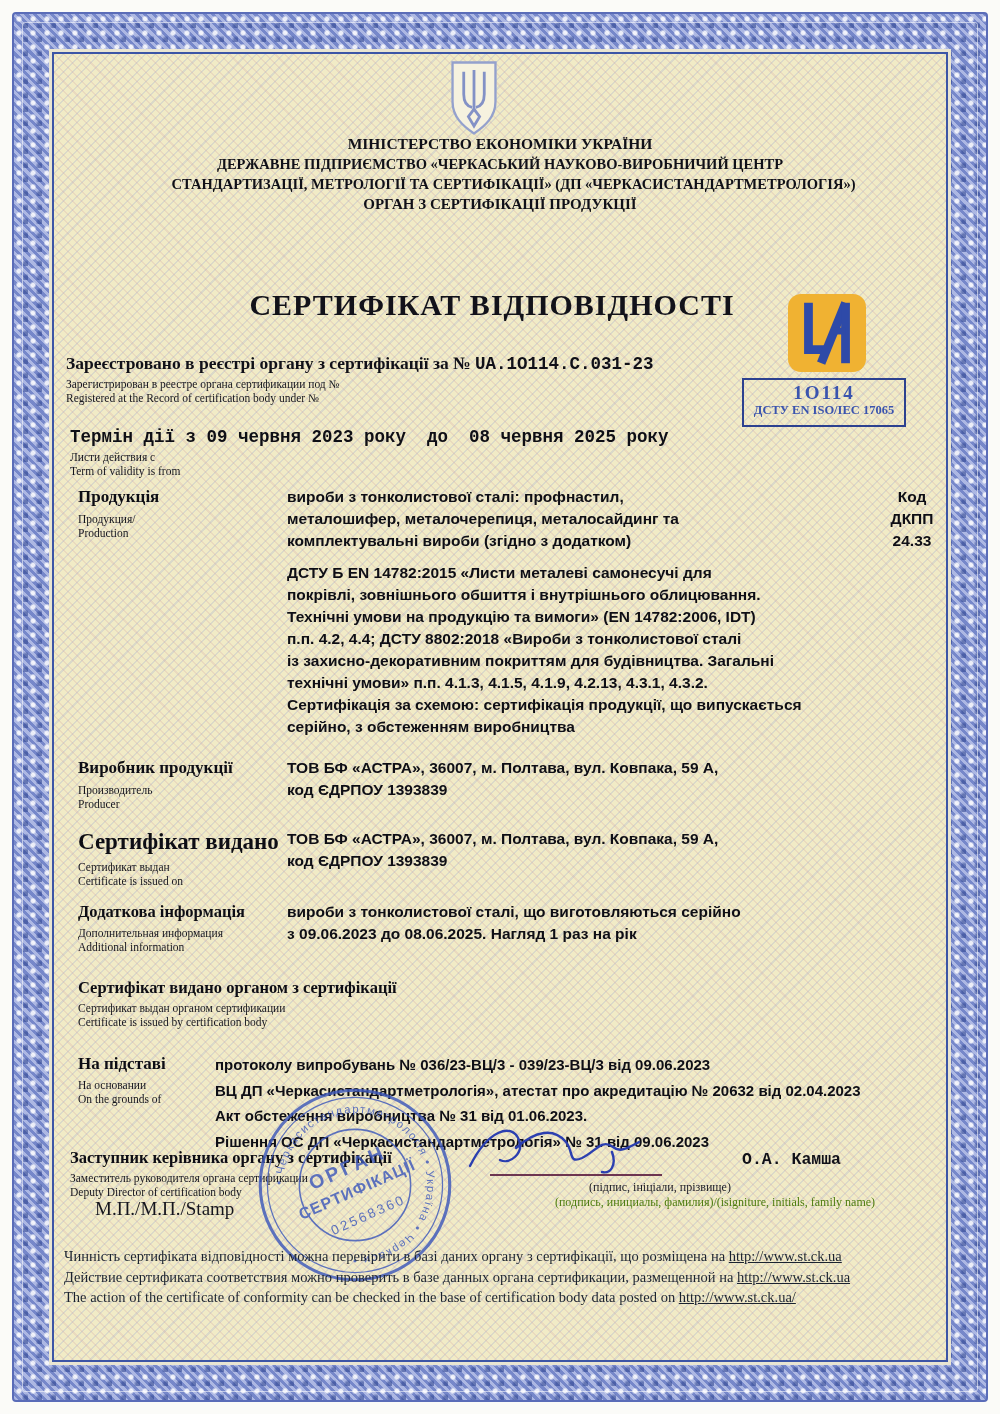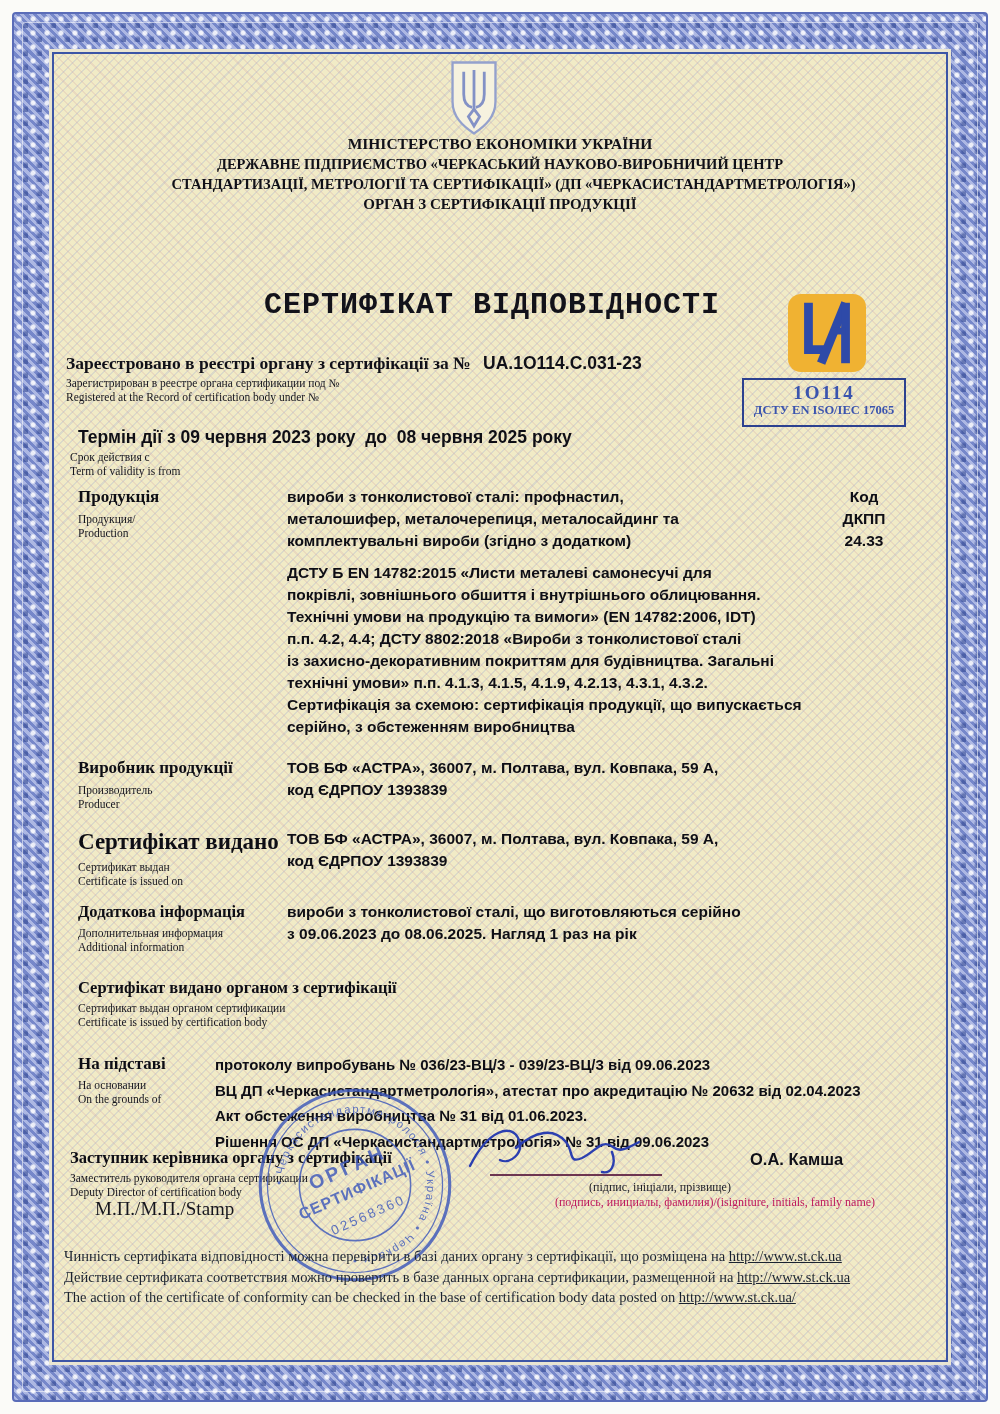--- a/index.html
+++ b/index.html
@@ -16,21 +16,21 @@
   .frame::after{content:"";position:absolute;inset:8px;border:1px solid rgba(255,255,255,0.55);border-radius:3px;}
   
   .sheet{position:absolute;inset:52px;background-color:#f1ebc6;
     background-image:
       repeating-linear-gradient(45deg, rgba(205,150,160,0.20) 0 1.5px, transparent 1.5px 6.5px),
       repeating-linear-gradient(-45deg, rgba(140,155,210,0.22) 0 1.5px, transparent 1.5px 6.5px);
     border:2px solid #3c55a6;box-shadow:0 0 0 3px #e9e5d2;}
   .abs{position:absolute;}
   .ctr{text-align:center;}
   .ser{font-family:"Liberation Serif",serif;}
-  .sans{font-family:Liberation Sans, sans-serif;padding-left:8px;}
+  .sans{font-family:Liberation Mono, monospace;}
   .hline{font-weight:bold;color:#101018;line-height:20px;}
   .lbl{font-family:"Liberation Serif",serif;font-weight:bold;color:#0d0d14;}
   .sub{font-family:"Liberation Serif",serif;font-size:11.5px;line-height:13.5px;color:#16161e;}
   .val{font-family:"Liberation Sans",sans-serif;font-weight:bold;font-size:15.5px;
        line-height:22px;color:#0e0e15;white-space:pre-line;}
   .footline{font-size:14.5px;line-height:20.5px;color:#1b2330;white-space:nowrap;}
   .url{text-decoration:underline;}
   .accbox{border:2px solid #2c418f;color:#3a54ae;text-align:center;}
   .sigline{height:2px;background:#6d3550;}
 </style>
@@ -52,21 +52,21 @@
   </svg>
 
   <div class="abs ctr" style="left:0;top:134px;width:1000px;">
     <div class="hline ser" style="font-size:15.5px;">МІНІСТЕРСТВО ЕКОНОМІКИ УКРАЇНИ</div>
     <div class="hline ser" style="font-size:14.5px;">ДЕРЖАВНЕ ПІДПРИЄМСТВО «ЧЕРКАСЬКИЙ НАУКОВО-ВИРОБНИЧИЙ ЦЕНТР</div>
     <div class="hline ser" style="font-size:14.5px;padding-left:27px;">СТАНДАРТИЗАЦІЇ, МЕТРОЛОГІЇ ТА СЕРТИФІКАЦІЇ» (ДП «ЧЕРКАСИСТАНДАРТМЕТРОЛОГІЯ»)</div>
     <div class="hline ser" style="font-size:15px;">ОРГАН З СЕРТИФІКАЦІЇ ПРОДУКЦІЇ</div>
   </div>
 
   <div class="abs ctr" style="left:0;top:288px;width:984px;">
-    <div class="ser" style="font-size:30px;font-weight:bold;letter-spacing:1px;color:#12121a;font-family:Liberation Mono, monospace;">СЕРТИФІКАТ ВІДПОВІДНОСТІ</div>
+    <div class="ser" style="font-size:30px;font-weight:bold;letter-spacing:1px;color:#12121a;">СЕРТИФІКАТ ВІДПОВІДНОСТІ</div>
   </div>
 
   <div class="abs" style="left:788px;top:294px;width:78px;height:78px;background:#f0b232;border-radius:13px;">
     <svg width="78" height="78" viewBox="0 0 80 80">
       <g stroke="#2e4aa8" stroke-width="9" fill="none">
         <path d="M21,9 V57 H41"></path>
         <path d="M34,71 L59,9"></path>
         <path d="M59,9 V71"></path>
         <path d="M47,38 H59" stroke-width="7"></path>
       </g>
@@ -79,33 +79,33 @@
   </div>
 
   <div class="abs" style="left:66px;top:352px;width:720px;">
     <div style="font-size:17.5px;font-weight:bold;color:#101018;line-height:22px;"><span class="ser">Зареєстровано в реєстрі органу з сертифікації за №</span>&nbsp;<span class="sans">UA.1О114.C.031-23</span></div>
     <div class="sub" style="margin-top:3px;">Зарегистрирован в реестре органа сертификации под №</div>
     <div class="sub">Registered at the Record of certification body under №</div>
   </div>
 
   <div class="abs" style="left:70px;top:426px;width:720px;">
     <div class="sans" style="font-size:17.5px;font-weight:bold;color:#0e0e15;line-height:22px;white-space:pre;">Термін дії з 09 червня 2023 року  до  08 червня 2025 року</div>
-    <div class="sub" style="margin-top:3px;">Срок действия с</div>
+    <div class="sub" style="margin-top:3px;">Листи действия с</div>
     <div class="sub">Term of validity is from</div>
   </div>
 
   <div class="abs" style="left:78px;top:487px;width:200px;">
     <div class="lbl" style="font-size:17px;">Продукція</div>
     <div class="sub" style="margin-top:6px;">Продукция/</div>
     <div class="sub">Production</div>
   </div>
   <div class="abs val" style="left:287px;top:486px;width:545px;">вироби з тонколистової сталі: профнастил,
 металошифер, металочерепиця, металосайдинг та
 комплектувальні вироби (згідно з додатком)</div>
-  <div class="abs val ctr" style="left:824px;top:486px;width:80px;">Код
+  <div class="abs val ctr" style="left:824px;top:486px;width:80px;padding-left:48px;">Код
 ДКПП
 24.33</div>
 
   <div class="abs val" style="left:287px;top:562px;width:655px;">ДСТУ Б EN 14782:2015 «Листи металеві самонесучі для
 покрівлі, зовнішнього обшиття і внутрішнього облицювання.
 Технічні умови на продукцію та вимоги» (EN 14782:2006, IDT)
 п.п. 4.2, 4.4; ДСТУ 8802:2018 «Вироби з тонколистової сталі
 із захисно-декоративним покриттям для будівництва. Загальні
 технічні умови» п.п. 4.1.3, 4.1.5, 4.1.9, 4.2.13, 4.3.1, 4.3.2.
 Сертифікація за схемою: сертифікація продукції, що випускається
@@ -157,21 +157,21 @@
     <div class="sub">Deputy Director of certification body</div>
   </div>
   <div class="abs ser" style="left:95px;top:1198px;font-size:19px;color:#15151d;">М.П./М.П./Stamp</div>
 
   <div class="abs sigline" style="left:490px;top:1174px;width:172px;"></div>
   <svg class="abs" style="left:462px;top:1118px;" width="215" height="62" viewBox="0 0 215 62">
     <path d="M8,48 C26,12 50,4 57,22 C62,35 48,47 38,42 M54,30 C74,12 92,10 104,24 C112,34 106,46 120,40 C133,34 140,20 151,29 C158,35 166,30 177,24 M150,34 C155,48 148,56 140,54" fill="none" stroke="#2b3fb0" stroke-width="2.4" stroke-linecap="round"></path>
   </svg>
   <div class="abs sans" style="left:742px;top:1150px;font-size:16.5px;font-weight:bold;color:#101018;">О.А. Камша</div>
   <div class="abs ser ctr" style="left:520px;top:1180px;width:280px;font-size:12px;color:#1a1a24;">(підпис, ініціали, прізвище)</div>
-  <div class="abs ser ctr" style="left:475px;top:1195px;width:480px;font-size:12px;color:#be185d;">(подпись, инициалы, фамилия)/(isigniture, initials, family name)</div>
+  <div class="abs ser ctr" style="left:475px;top:1195px;width:480px;font-size:12px;color:#4d7c0f;">(подпись, инициалы, фамилия)/(isigniture, initials, family name)</div>
 
   <svg class="abs" style="left:252px;top:1082px;opacity:0.82;" width="206" height="206" viewBox="0 0 200 200">
     <defs>
       <path id="ringPath" d="M100,100 m-70,0 a70,70 0 1,1 140,0 a70,70 0 1,1 -140,0"></path>
     </defs>
     <circle cx="100" cy="100" r="92" fill="none" stroke="#3d58bb" stroke-width="3"></circle>
     <circle cx="100" cy="100" r="85" fill="none" stroke="#3d58bb" stroke-width="1.2"></circle>
     <circle cx="100" cy="100" r="54" fill="none" stroke="#3d58bb" stroke-width="1.5"></circle>
     <text font-family="Liberation Sans, sans-serif" font-size="11" fill="#3d58bb" letter-spacing="1.5">
       <textPath href="#ringPath">• Черкасистандартметрологія • Україна • Черкаси •</textPath>

